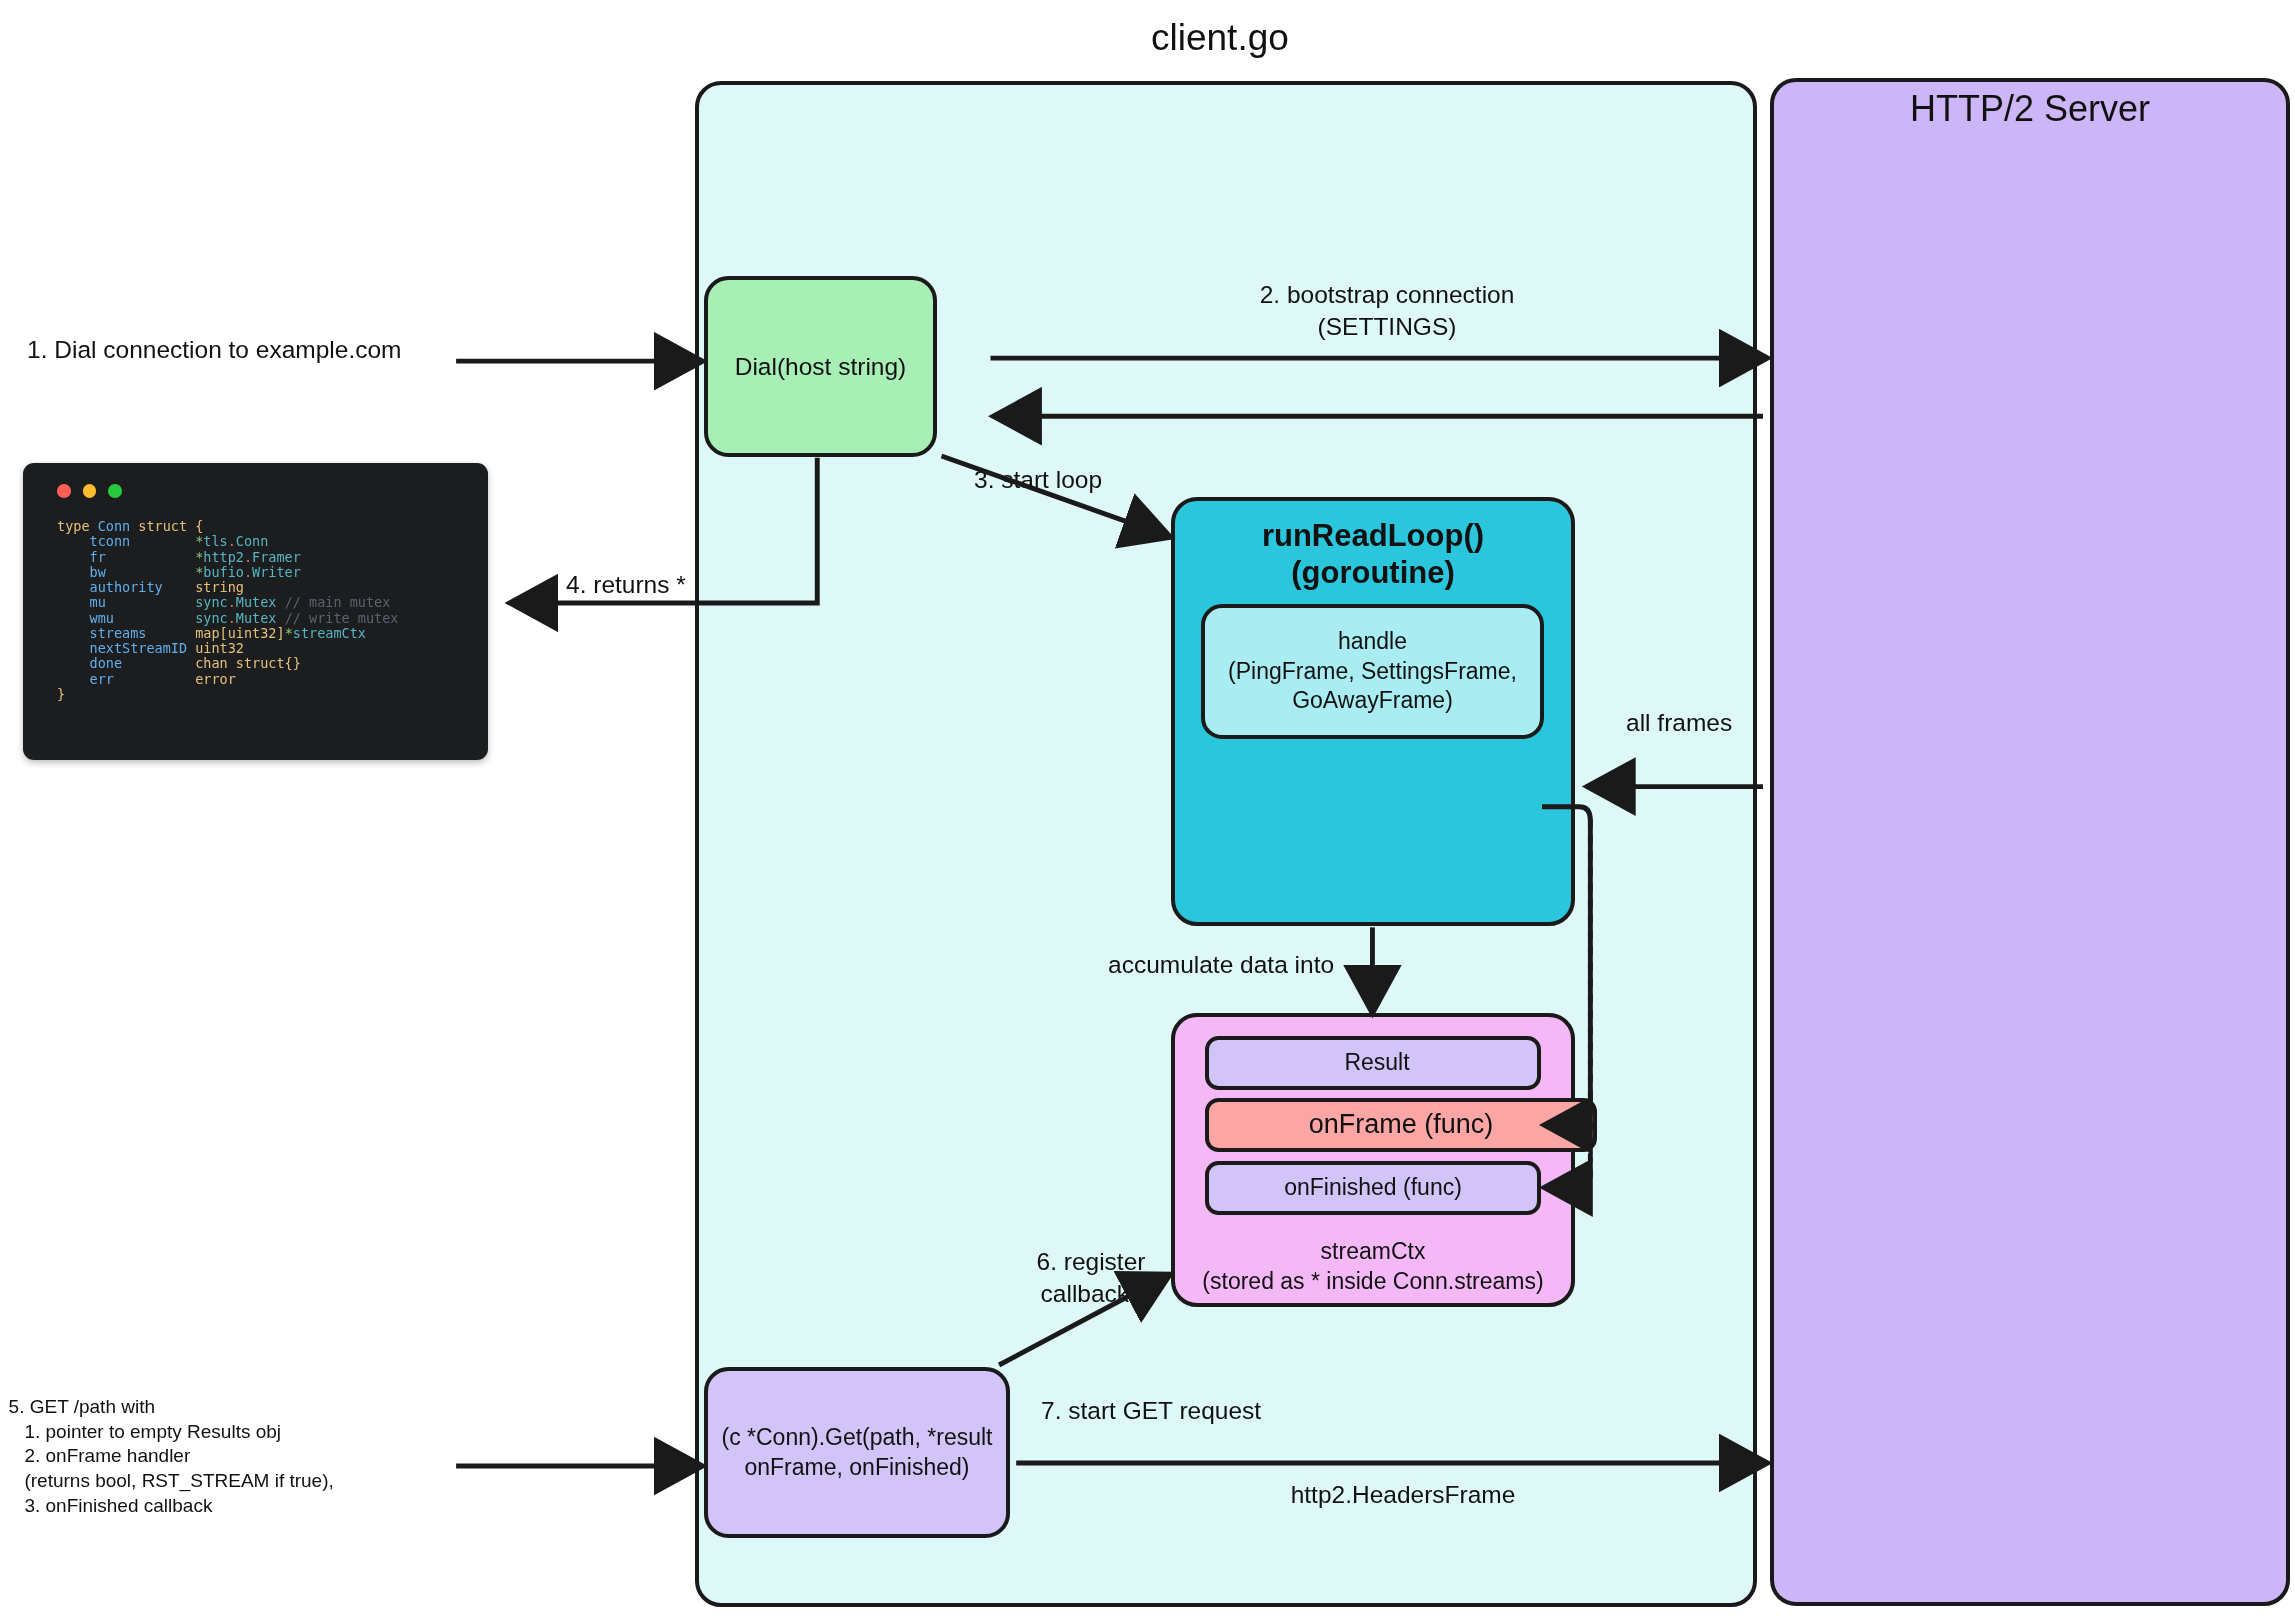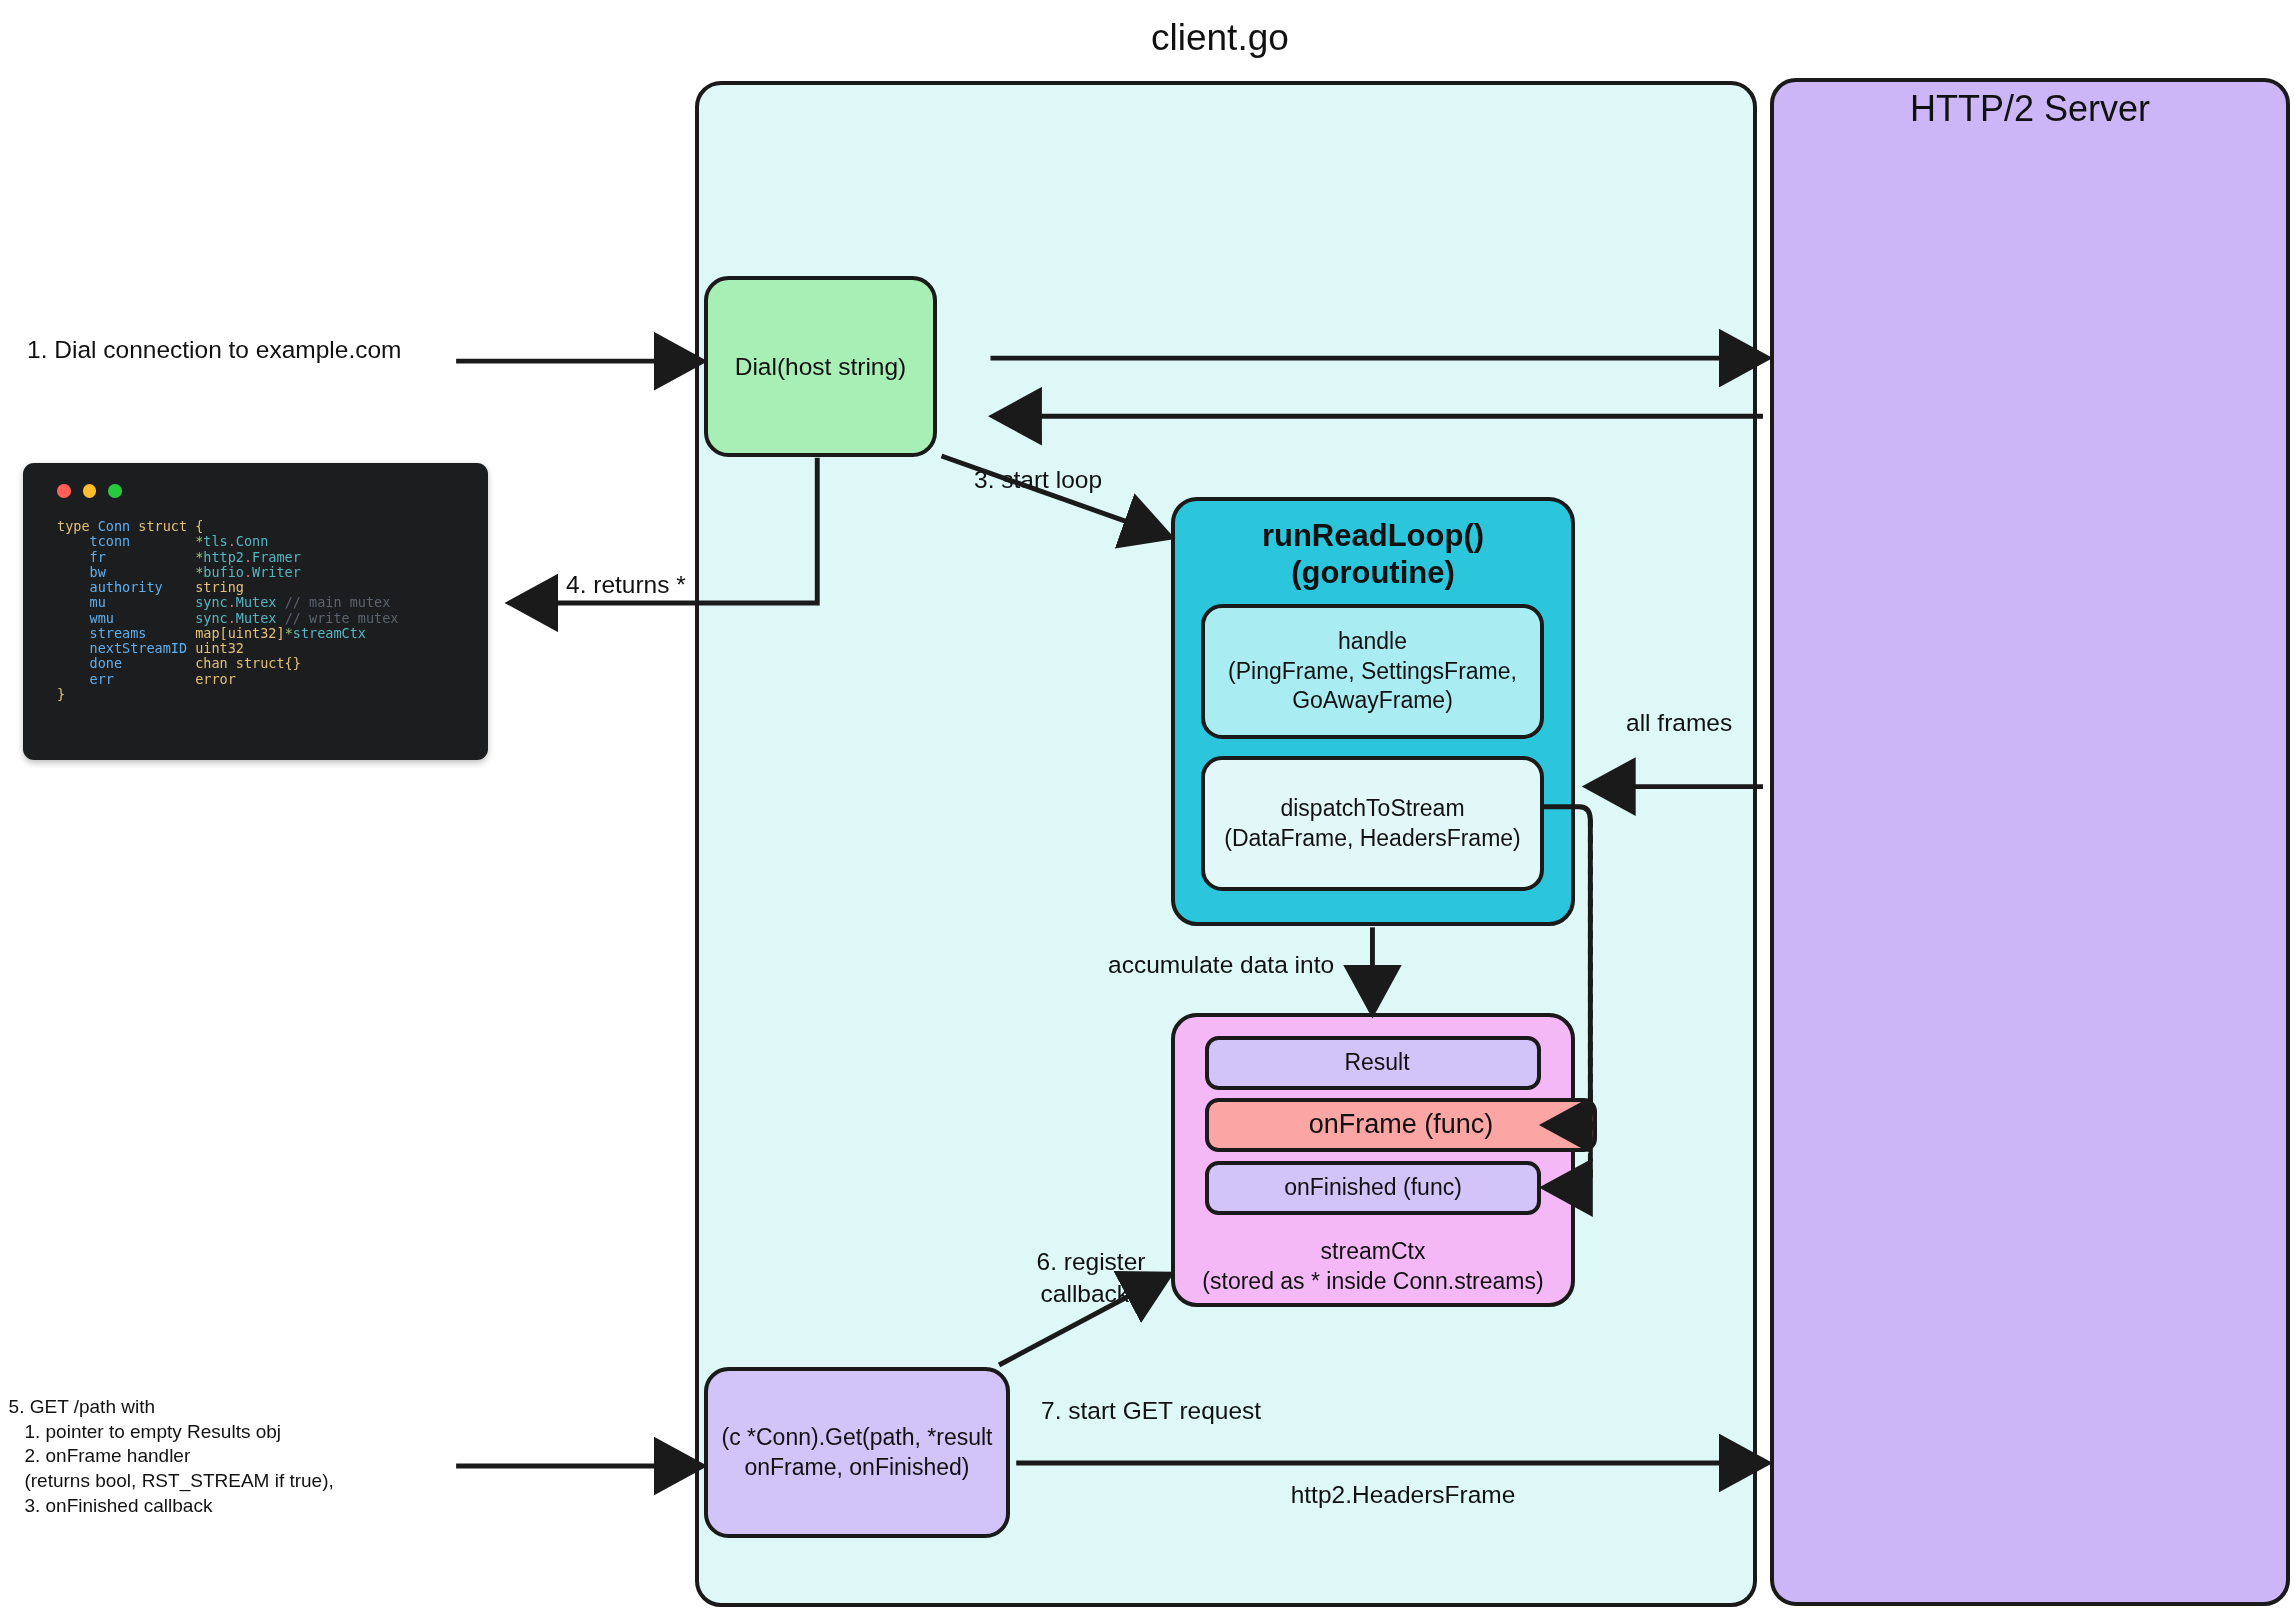--- a/index.html
+++ b/index.html
@@ -84,35 +84,35 @@
 
   <div class="node" id="dial-node">Dial(host string)</div>
 
   <div class="node" id="readloop-node">
     <div id="readloop-title" style="white-space: pre; font-weight: bold;">runReadLoop()
 (goroutine)</div>
   </div>
   <div class="node" id="handle-node" style="white-space: pre;">handle
 (PingFrame, SettingsFrame,
 GoAwayFrame)</div>
-  <div class="node" id="dispatch-node" style="white-space: pre;">dispatchToStream
-(DataFrame, HeadersFrame)</div>
 
   <div class="node" id="streamctx-node"></div>
   <div class="node" id="result-node">Result</div>
   <div class="node" id="onframe-node">onFrame (func)</div>
   <div class="node" id="onfinished-node">onFinished (func)</div>
   <div class="lbl" id="streamctx-caption" style="white-space: pre;">streamCtx
 (stored as * inside Conn.streams)</div>
 
   <div class="node" id="get-node" style="white-space: pre;">(c *Conn).Get(path, *result
 onFrame, onFinished)</div>
 
   <div class="lbl" style="left:27px;top:334px;font-size:24.5px;">1. Dial connection to example.com</div>
 
+  <div class="lbl" style="left: 1041px; top: 279px; width: 692px; text-align: center; font-size: 24.5px; white-space: pre;">2. bootstrap connection
+(SETTINGS)</div>
 
   <div class="lbl" style="left:974px;top:464px;font-size:24.5px;">3. start loop</div>
 
   <div class="lbl" style="left:566px;top:569px;font-size:24.5px;">4. returns *</div>
 
   <div class="lbl" style="left: 8.6px; top: 1383px; font-size: 19px; white-space: pre; margin-top: 12px;">5. GET /path with
    1. pointer to empty Results obj
    2. onFrame handler
    (returns bool, RST_STREAM if true),
    3. onFinished callback</div>

